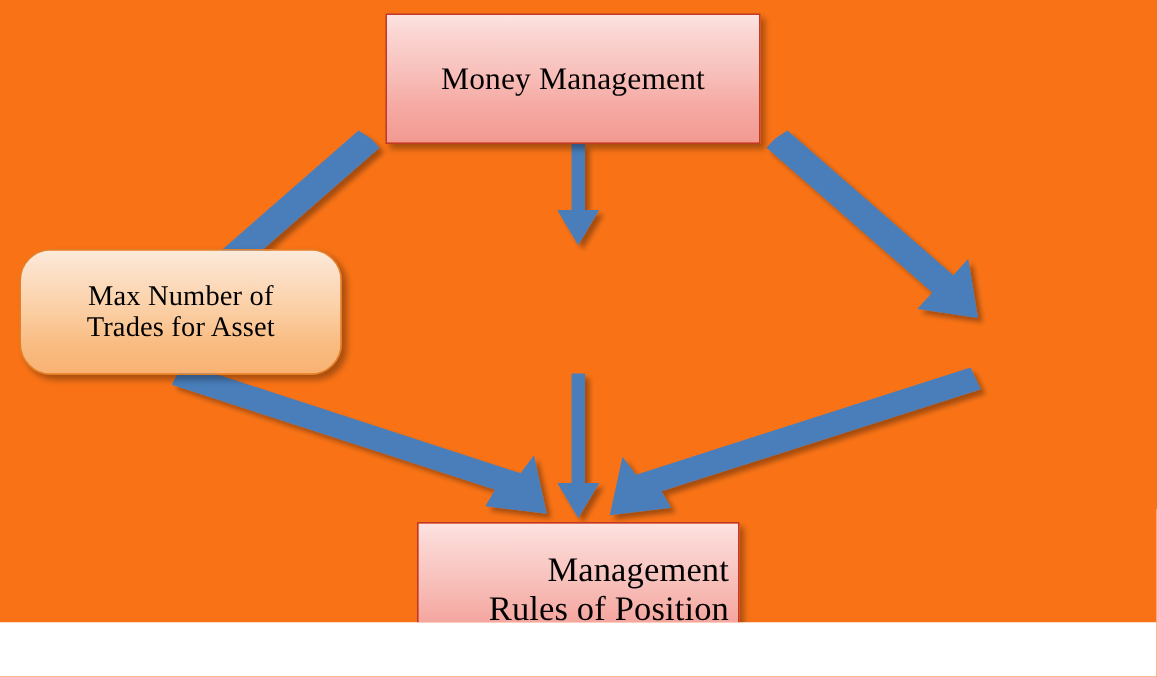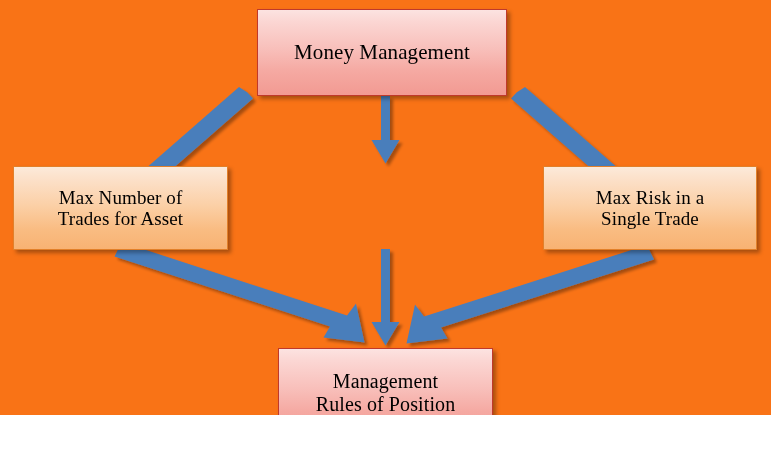--- a/index.html
+++ b/index.html
@@ -61,24 +61,24 @@
     background: linear-gradient(to bottom,
         #FCEADA 0%,
         #FCE0C8 16%,
         #FBCFA5 48%,
         #F9BC82 76%,
         #F8B273 100%);
   }
 
   
   #node-money-management { left: 257px; top: 9px;   width: 250px; height: 87px; font-size: 21px; }
-  #node-max-trades       { left: 13px;  top: 166px; width: 215px; height: 84px; font-size: 19px; }
+  #node-max-trades       { left: 13px;  top: 166px; width: 215px; height: 84px; font-size: 19px; border-radius: 21px; }
   #node-capital-invest   { left: 278px; top: 166px; width: 215px; height: 84px; font-size: 19px; }
   #node-max-risk         { left: 543px; top: 166px; width: 214px; height: 84px; font-size: 19px; }
-  #node-rules-position   { left: 278px; top: 348px; width: 215px; height: 89px; font-size: 20px; }
+  #node-rules-position   { left: 278px; top: 348px; width: 215px; height: 89px; font-size: 23px; text-align: right; }
 </style>
 </head>
 <body>
 
 <div id="canvas">
 
   <svg id="arrow-layer" viewBox="0 0 771 451" width="771" height="451" xmlns="http://www.w3.org/2000/svg">
     <defs>
       <filter id="arrowShadow" x="-30%" y="-30%" width="180%" height="180%">
         <feDropShadow dx="3" dy="3" stdDeviation="1.7" flood-color="#000000" flood-opacity="0.34"></feDropShadow>
@@ -159,23 +159,19 @@
   <div class="node node-pink" id="node-money-management">
     <span class="node-label">Money Management</span>
   </div>
 
   <div class="node node-orange" id="node-max-trades">
     <span class="node-label">Max Number of
 Trades for Asset</span>
   </div>
 
 
-  <div class="node node-orange" id="node-max-risk">
-    <span class="node-label">Max Risk in a
-Single Trade</span>
-  </div>
 
   <div class="node node-pink" id="node-rules-position">
     <span class="node-label">Management
 Rules of Position</span>
   </div>
 
 </div>
 
 </body></html>

